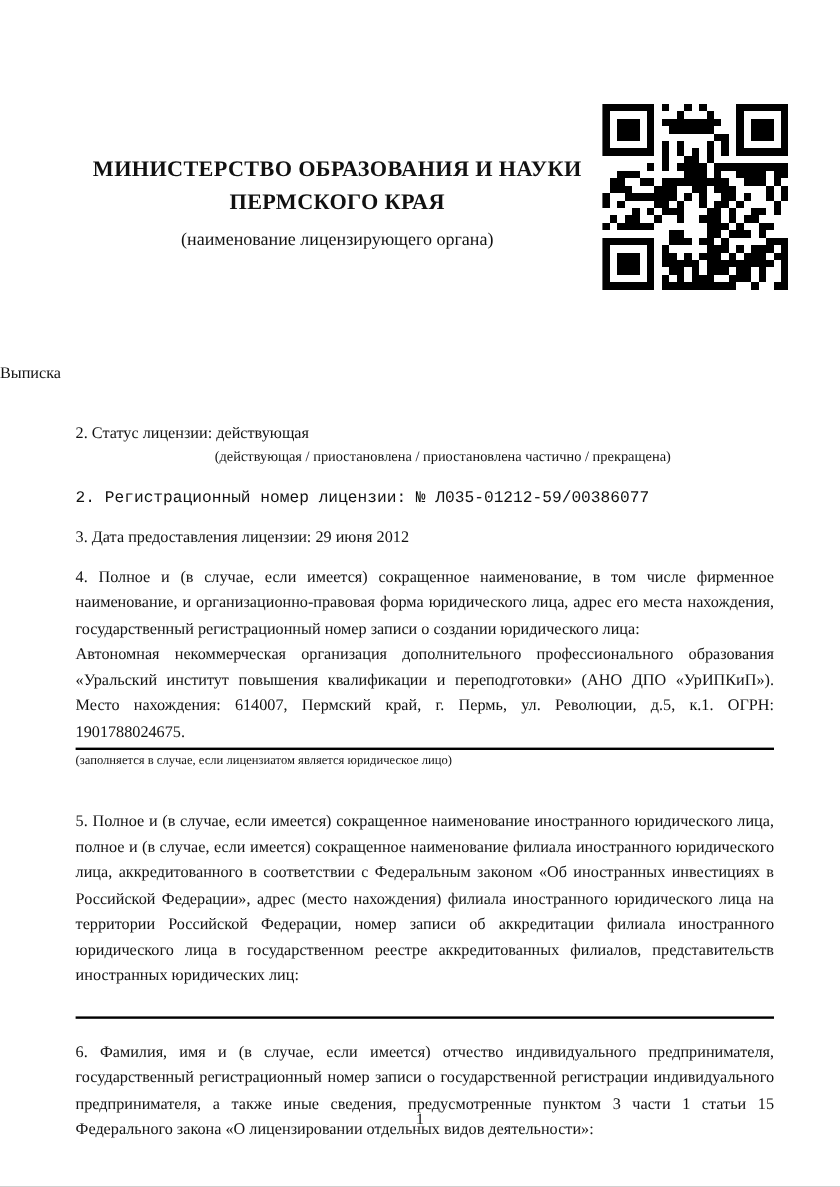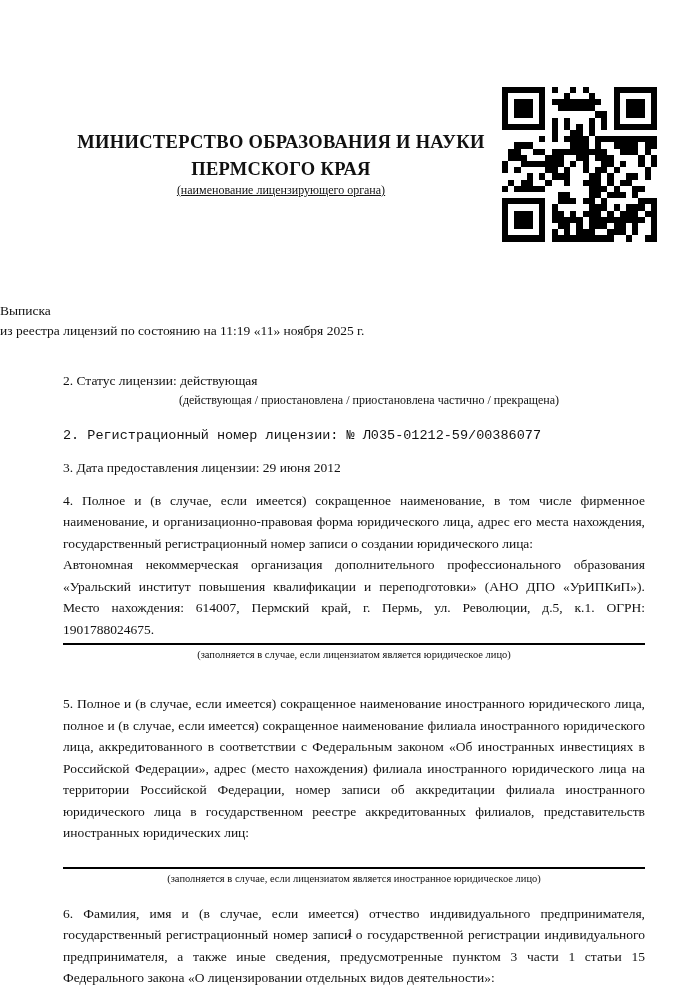--- a/index.html
+++ b/index.html
@@ -22,24 +22,23 @@
     margin-top:44px;
     text-align:center;
   }
   .ministry-line {
     font-weight:bold;
     font-size:18.5px;
     line-height:27px;
     letter-spacing:0.3px;
   }
   .ministry-caption {
-    font-size:12px;
+    font-size:15px;
     line-height:15px;
-    margin-top:0;
-    text-decoration:underline;
+    margin-top:10px;
   }
   .qr-box {
     margin-left:auto;
     width:155px; height:158px;
   }
   .doc-title {
     margin-top:58px;
     font-size:13.5px;
     line-height:20px;
   }
@@ -63,21 +62,20 @@
     margin-top:1px;
     padding-left:30px;
   }
   .answer-gap { height:20px; }
   .rule {
     border:0;
     border-top:2px solid #000000;
     margin:3px 0 0 0;
   }
   .rule-caption {
-    text-align:center;
     font-size:10.5px;
     line-height:14px;
     margin-top:3px;
   }
   .page-number {
     position:absolute;
     top:925px; left:0;
     width:100%;
     text-align:center;
     font-size:13px;
@@ -431,41 +429,39 @@
           <rect x="99.2" y="148.8" width="6.2" height="6.2" fill="#000000"></rect>
           <rect x="105.4" y="148.8" width="6.2" height="6.2" fill="#000000"></rect>
           <rect x="124.0" y="148.8" width="6.2" height="6.2" fill="#000000"></rect>
           <rect x="142.6" y="148.8" width="6.2" height="6.2" fill="#000000"></rect>
           <rect x="148.8" y="148.8" width="6.2" height="6.2" fill="#000000"></rect>
         </svg></div>
   </div>
 
   <div class="doc-title">
     <div>Выписка</div>
-    <div>из реестра лицензий по состоянию на 11:19 «11» ноября 2025 г.</div>
   </div>
 
   <div class="content">
 
     <p class="item mt-item1">2. Статус лицензии: действующая</p>
     <div class="sub-caption">(действующая / приостановлена / приостановлена частично / прекращена)</div>
 
     <p class="item mt-item2">2. Регистрационный номер лицензии: № Л035-01212-59/00386077</p>
 
     <p class="item mt-item3">3. Дата предоставления лицензии: 29 июня 2012</p>
 
     <p class="item mt-item4 justify">4. Полное и (в случае, если имеется) сокращенное наименование, в том числе фирменное наименование, и организационно-правовая форма юридического лица, адрес его места нахождения, государственный регистрационный номер записи о создании юридического лица:</p>
     <p class="item justify">Автономная некоммерческая организация дополнительного профессионального образования «Уральский институт повышения квалификации и переподготовки» (АНО ДПО «УрИПКиП»). Место нахождения: 614007, Пермский край, г. Пермь, ул. Революции, д.5, к.1. ОГРН: 1901788024675.</p>
     <hr class="rule">
     <div class="rule-caption">(заполняется в случае, если лицензиатом является юридическое лицо)</div>
 
     <p class="item mt-item5 justify">5. Полное и (в случае, если имеется) сокращенное наименование иностранного юридического лица, полное и (в случае, если имеется) сокращенное наименование филиала иностранного юридического лица, аккредитованного в соответствии с Федеральным законом «Об иностранных инвестициях в Российской Федерации», адрес (место нахождения) филиала иностранного юридического лица на территории Российской Федерации, номер записи об аккредитации филиала иностранного юридического лица в государственном реестре аккредитованных филиалов, представительств иностранных юридических лиц:</p>
     <div class="answer-gap"></div>
     <hr class="rule">
-    <div class="rule-caption">(заполняется в случае, если лицензиатом является иностранное юридическое лицо)</div>
 
     <p class="item mt-item6 justify">6. Фамилия, имя и (в случае, если имеется) отчество индивидуального предпринимателя, государственный регистрационный номер записи о государственной регистрации индивидуального предпринимателя, а также иные сведения, предусмотренные пунктом 3 части 1 статьи 15 Федерального закона «О лицензировании отдельных видов деятельности»:</p>
     <div class="answer-gap"></div>
 
   </div>
 
   <div class="page-number">1</div>
 
 </div>
 

